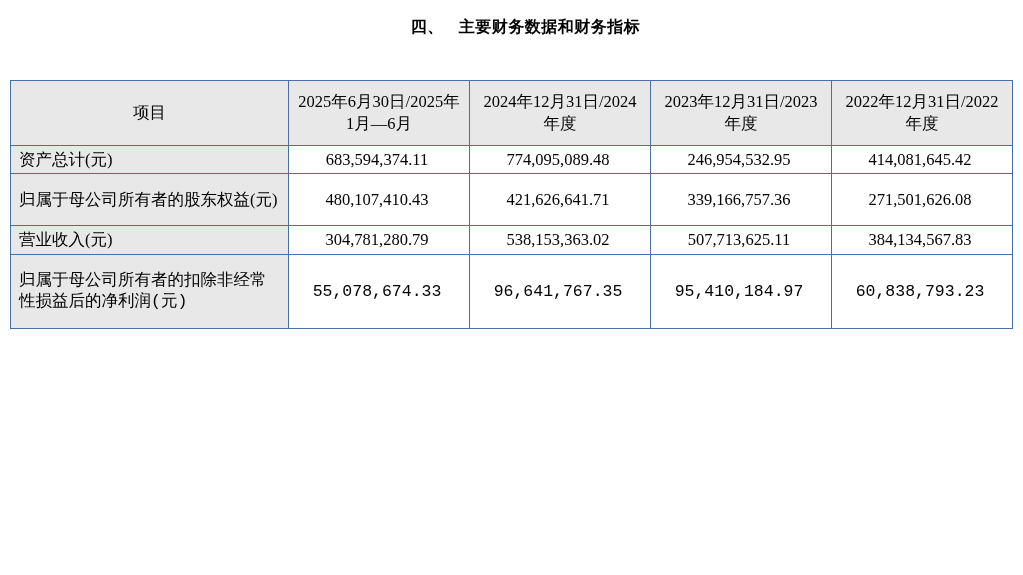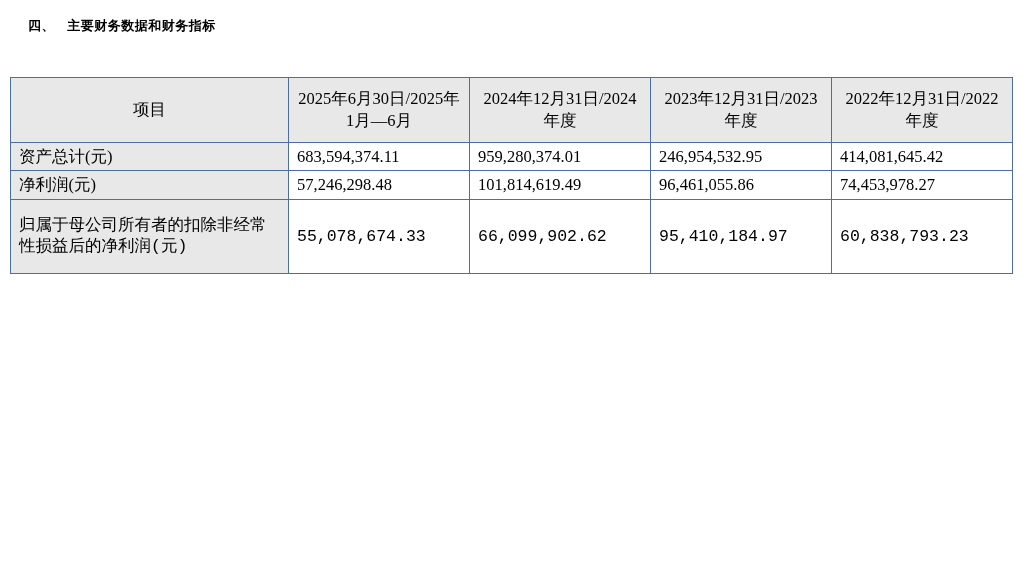--- a/index.html
+++ b/index.html
@@ -17,24 +17,25 @@
   .page {
     position: relative;
     width: 1023px;
     height: 575px;
     box-sizing: border-box;
     padding: 0;
   }
   .section-heading {
     font-family: "Liberation Sans", "DejaVu Sans", sans-serif;
     font-weight: bold;
-    font-size: 13px;
+    font-size: 16px;
     letter-spacing: 0.5px;
     margin: 17px 0 0 28px;
     white-space: pre;
+    text-align: center;
   }
   .table-wrap {
     margin: 42px 10px 0 10px;
   }
   table.fin {
     border-collapse: collapse;
     width: 1003px;
     table-layout: fixed;
     font-size: 16.5px;
   }
@@ -53,21 +54,21 @@
   }
   table.fin thead th.item-col {
     width: 265px;
   }
   table.fin tbody td.label {
     background: #e8e8e8;
     text-align: left;
     line-height: 1.3;
   }
   table.fin tbody td.num {
-    text-align: left;
+    text-align: center;
     padding-right: 12px;
     white-space: nowrap;
   }
   .r-h1 { height: 26px; }
   .r-h2 { height: 52px; }
   .r-h3 { height: 74px; font-family: Liberation Mono, monospace; }
 </style>
 </head>
 <body>
 
@@ -83,35 +84,42 @@
           <th>2025年6月30日/2025年1月—6月</th>
           <th>2024年12月31日/2024年度</th>
           <th>2023年12月31日/2023年度</th>
           <th>2022年12月31日/2022年度</th>
         </tr>
       </thead>
       <tbody>
         <tr class="r-h1">
           <td class="label">资产总计(元)</td>
           <td class="num">683,594,374.11</td>
-          <td class="num">959,280,374.01</td>
+          <td class="num">774,095,089.48</td>
           <td class="num">246,954,532.95</td>
           <td class="num">414,081,645.42</td>
         </tr>
+        <tr class="r-h2">
+          <td class="label">归属于母公司所有者的股东权益(元)</td>
+          <td class="num">480,107,410.43</td>
+          <td class="num">421,626,641.71</td>
+          <td class="num">339,166,757.36</td>
+          <td class="num">271,501,626.08</td>
+        </tr>
         <tr class="r-h1">
-          <td class="label">净利润(元)</td>
-          <td class="num">57,246,298.48</td>
-          <td class="num">101,814,619.49</td>
-          <td class="num">96,461,055.86</td>
-          <td class="num">74,453,978.27</td>
+          <td class="label">营业收入(元)</td>
+          <td class="num">304,781,280.79</td>
+          <td class="num">538,153,363.02</td>
+          <td class="num">507,713,625.11</td>
+          <td class="num">384,134,567.83</td>
         </tr>
         <tr class="r-h3">
           <td class="label">归属于母公司所有者的扣除非经常性损益后的净利润(元)</td>
           <td class="num">55,078,674.33</td>
-          <td class="num">66,099,902.62</td>
+          <td class="num">96,641,767.35</td>
           <td class="num">95,410,184.97</td>
           <td class="num">60,838,793.23</td>
         </tr>
       </tbody>
     </table>
   </div>
 
 </div>
 
 </body></html>

